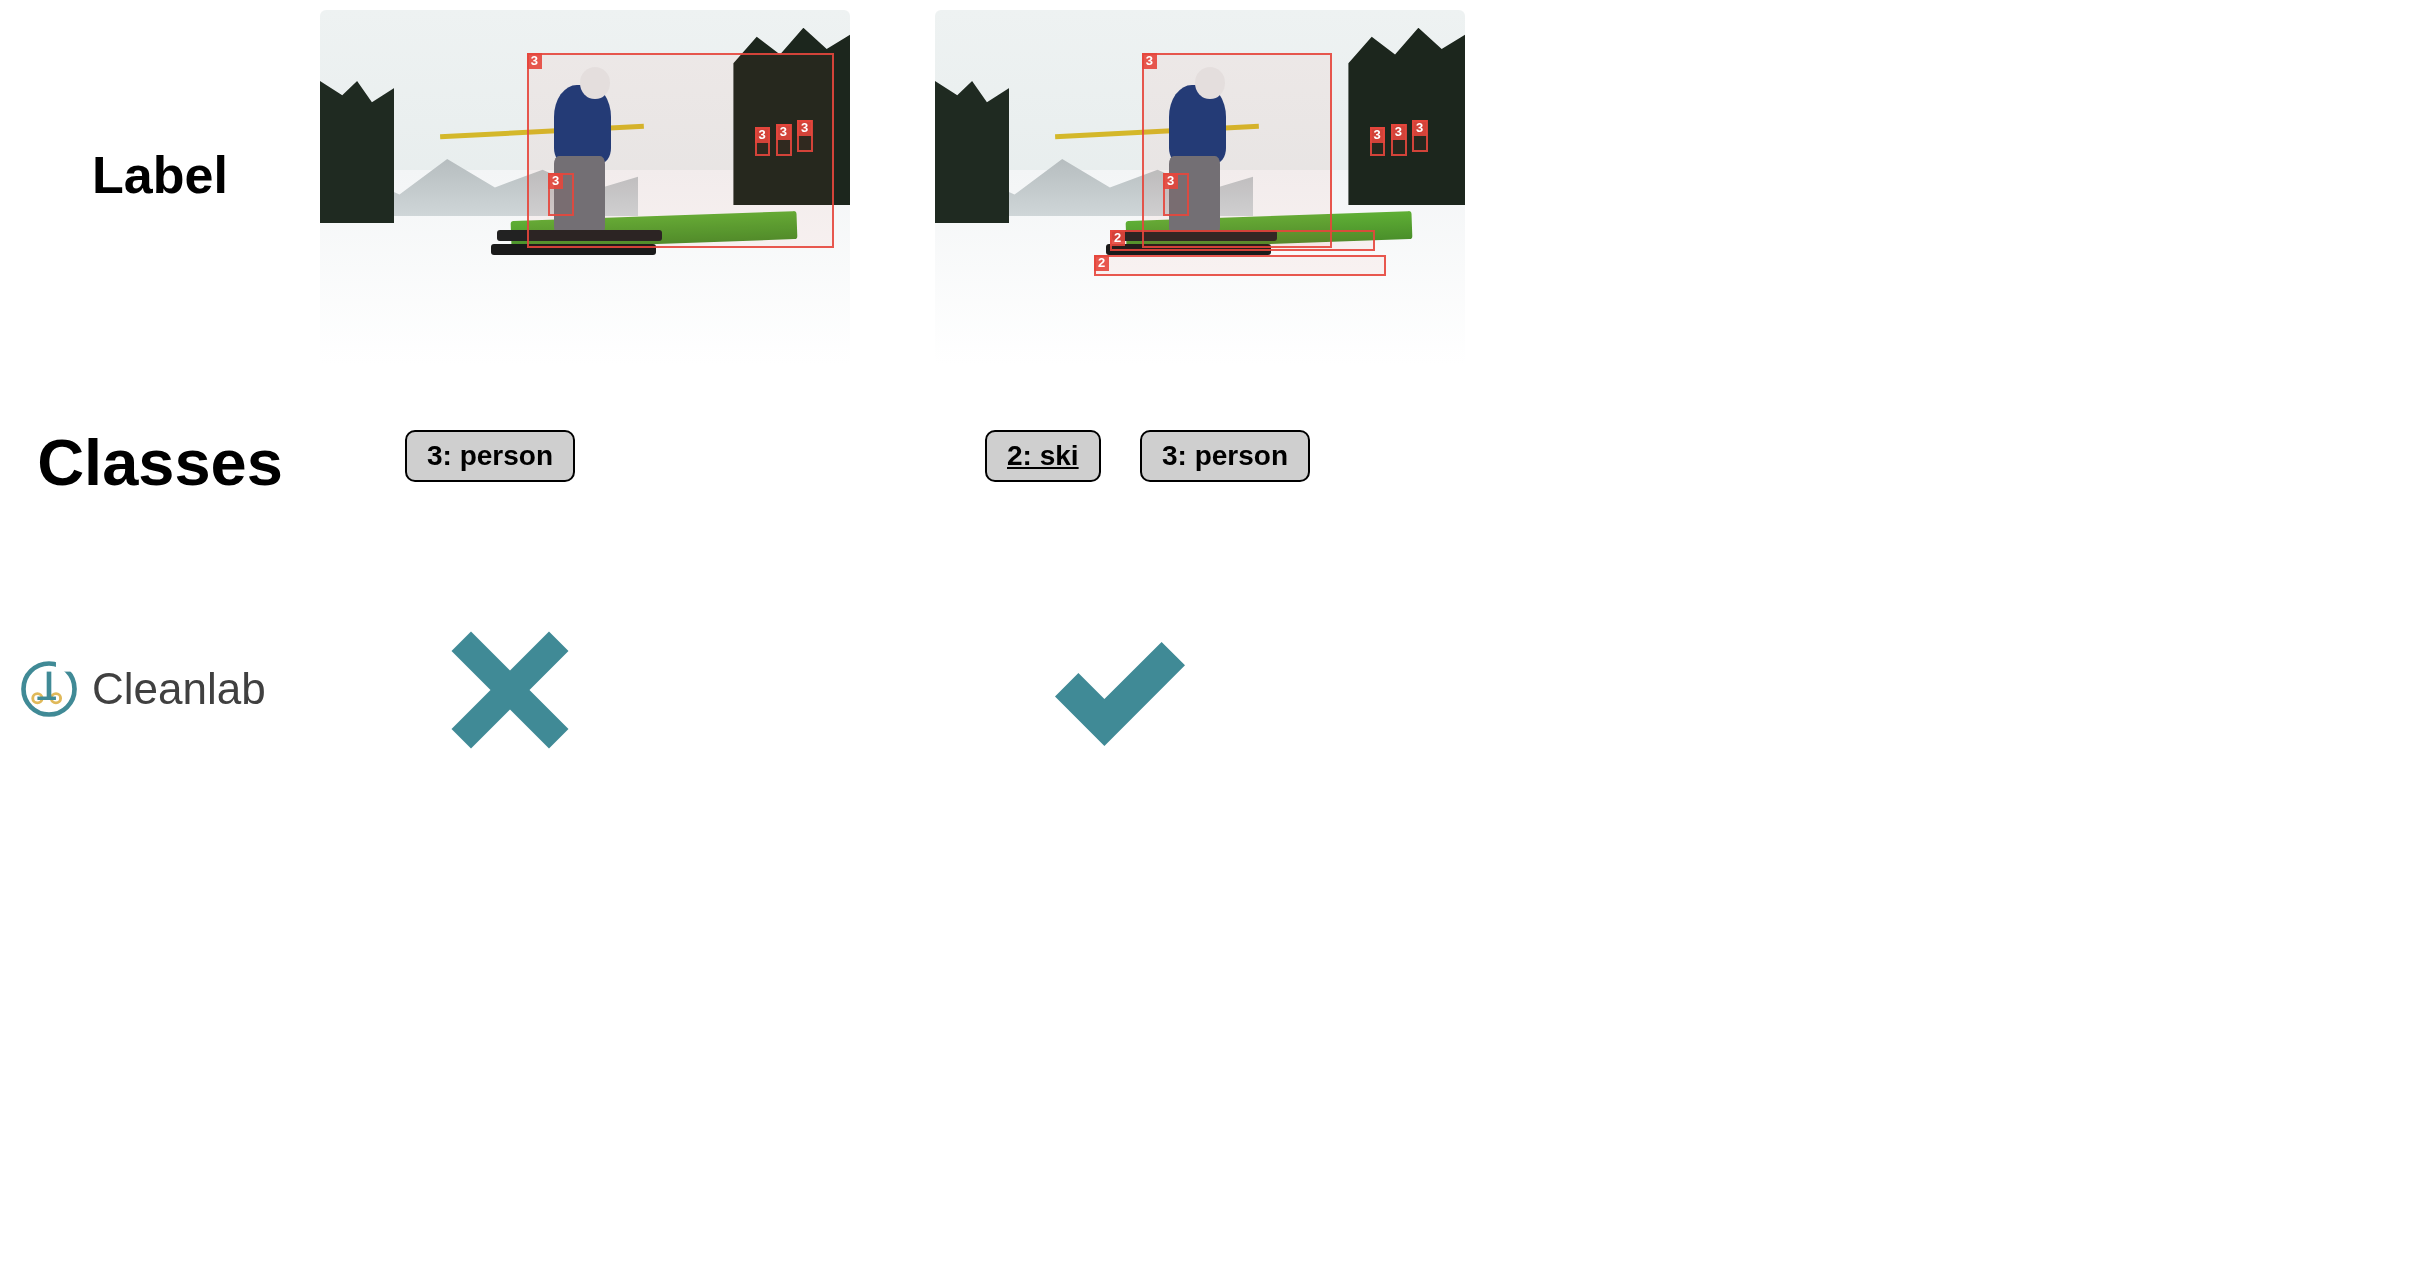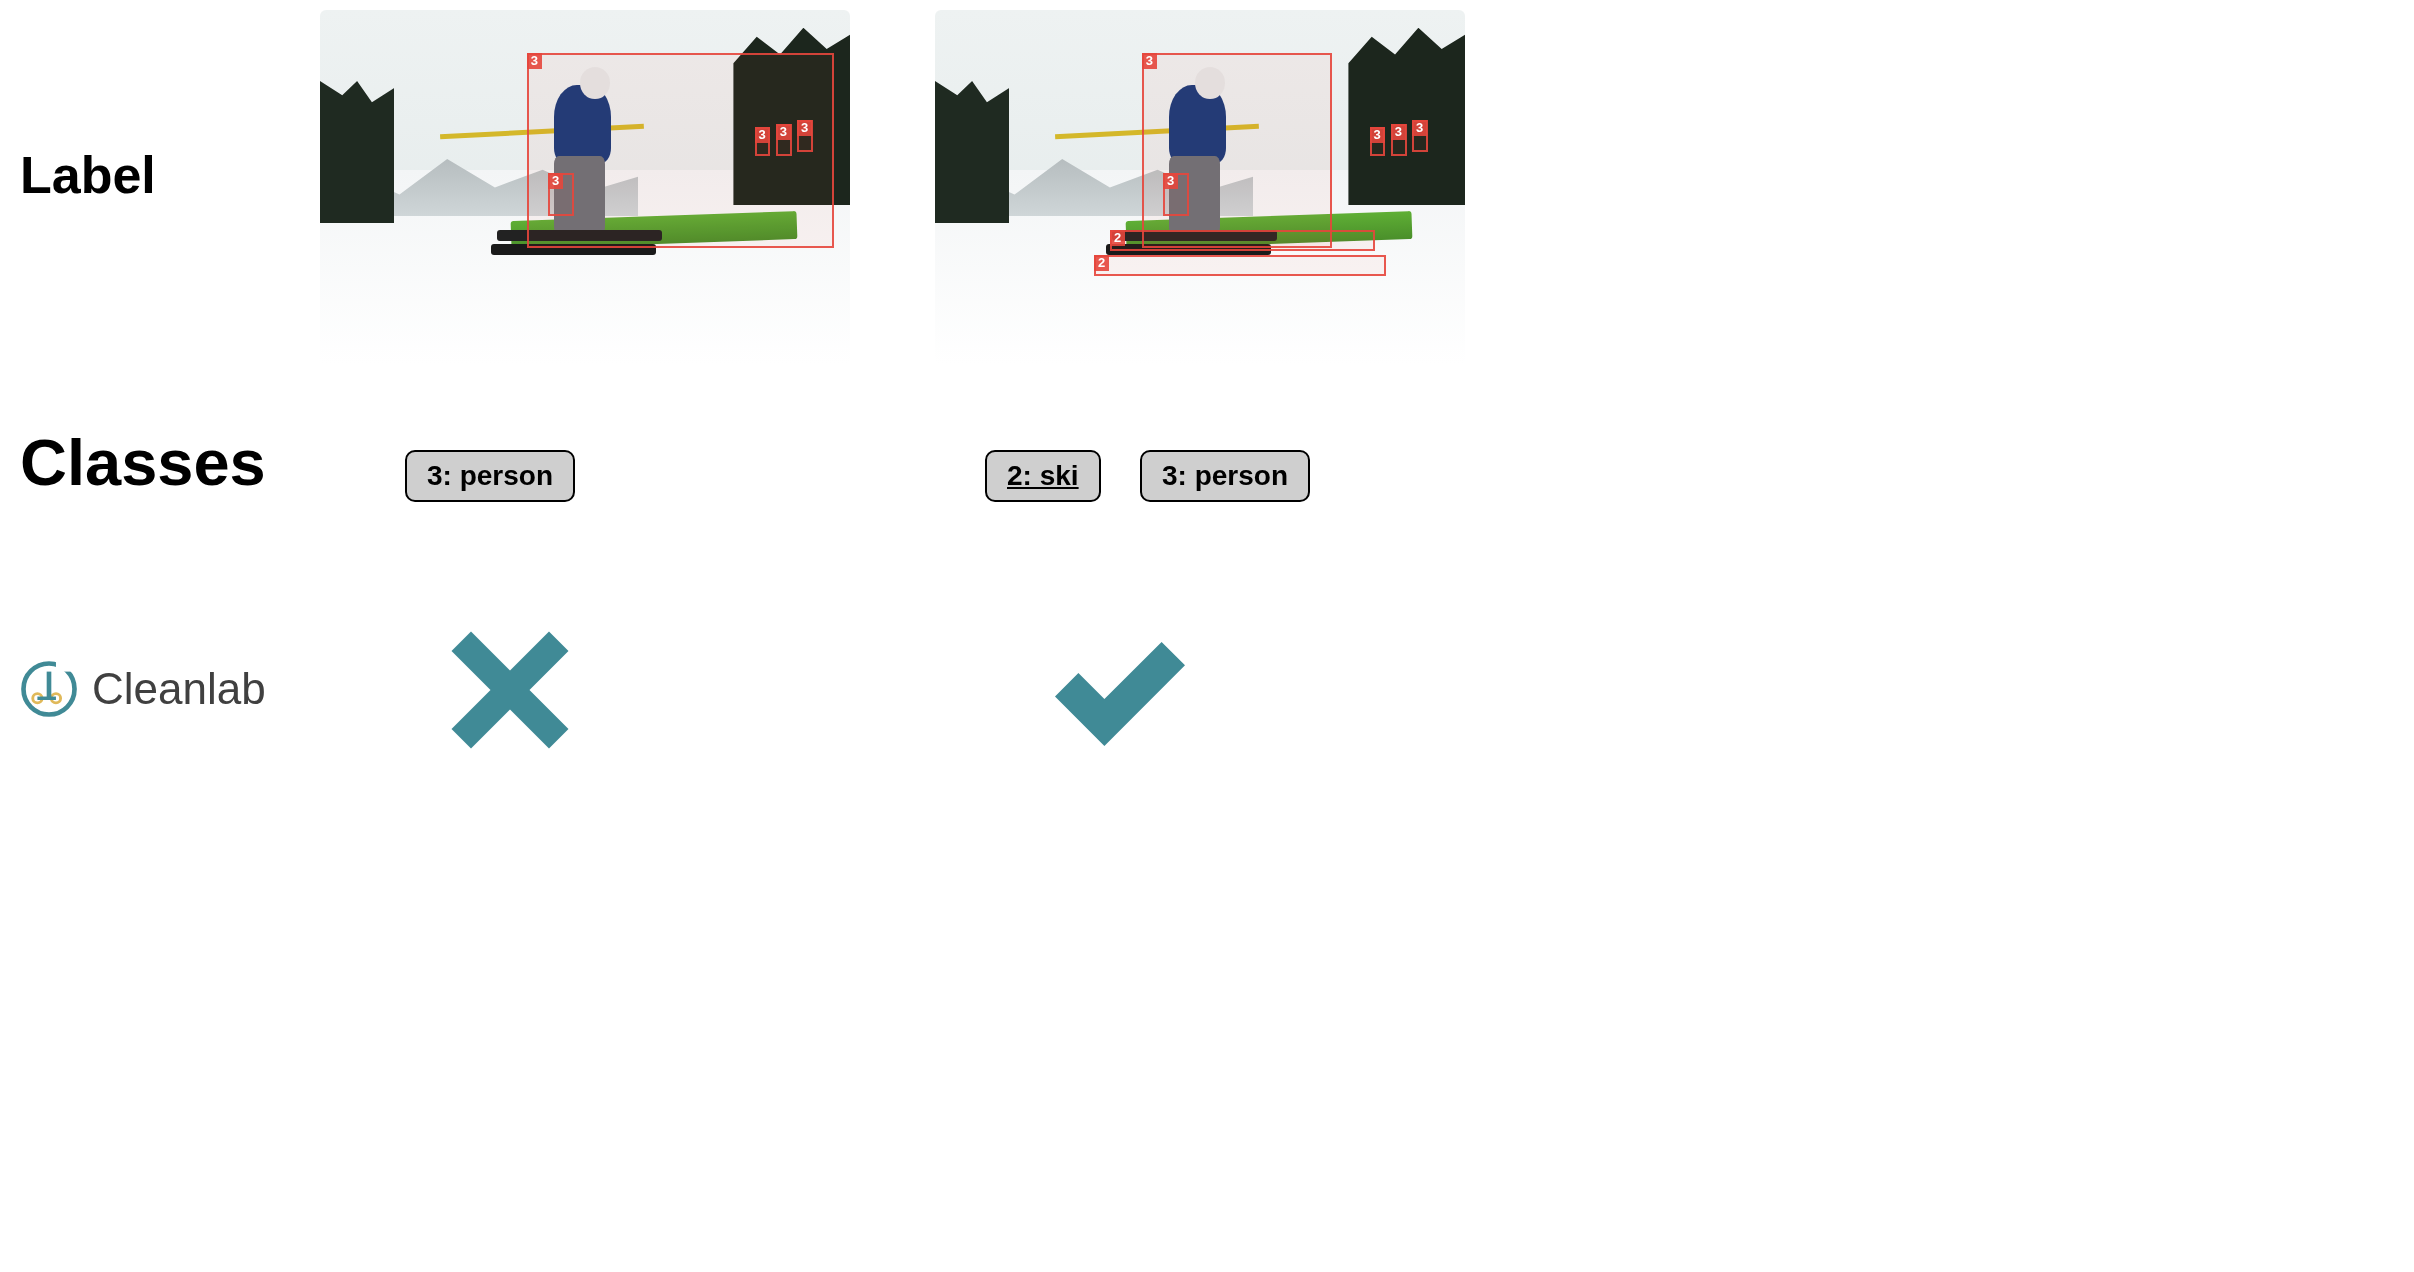--- a/index.html
+++ b/index.html
@@ -8,20 +8,21 @@
     background: #fff;
     width: 1500px;
     height: 790px;
     position: relative;
     overflow: hidden;
   }
   .row-labels {
     position: absolute;
     left: 20px;
     width: 280px;
+    text-align: center;
   }
   #title-label { top: 145px; font-size: 52px; font-weight: 800; color: #000; }
   #title-classes { top: 425px; font-size: 65px; font-weight: 800; color: #000; }
   .logo-wrap {
     position: absolute;
     left: 20px;
     top: 660px;
     display: flex;
     align-items: center;
     gap: 14px;
@@ -73,21 +74,20 @@
   }
   .class-chip {
     position:absolute;
     background:#cfcfcf;
     border:2px solid #000;
     border-radius:10px;
     padding: 8px 20px;
     font-size:28px;
     font-weight:700;
     color:#000;
-    margin-top:20px;
   }
   #chip-l1 { left: 405px; top: 430px; }
   #chip-r1 { left: 985px; top: 430px; text-decoration: underline; }
   #chip-r2 { left: 1140px; top: 430px; }
   .result-icon {
     position:absolute;
     top: 625px;
   }
   #cross { left: 445px; }
   #check { left: 1040px; }

